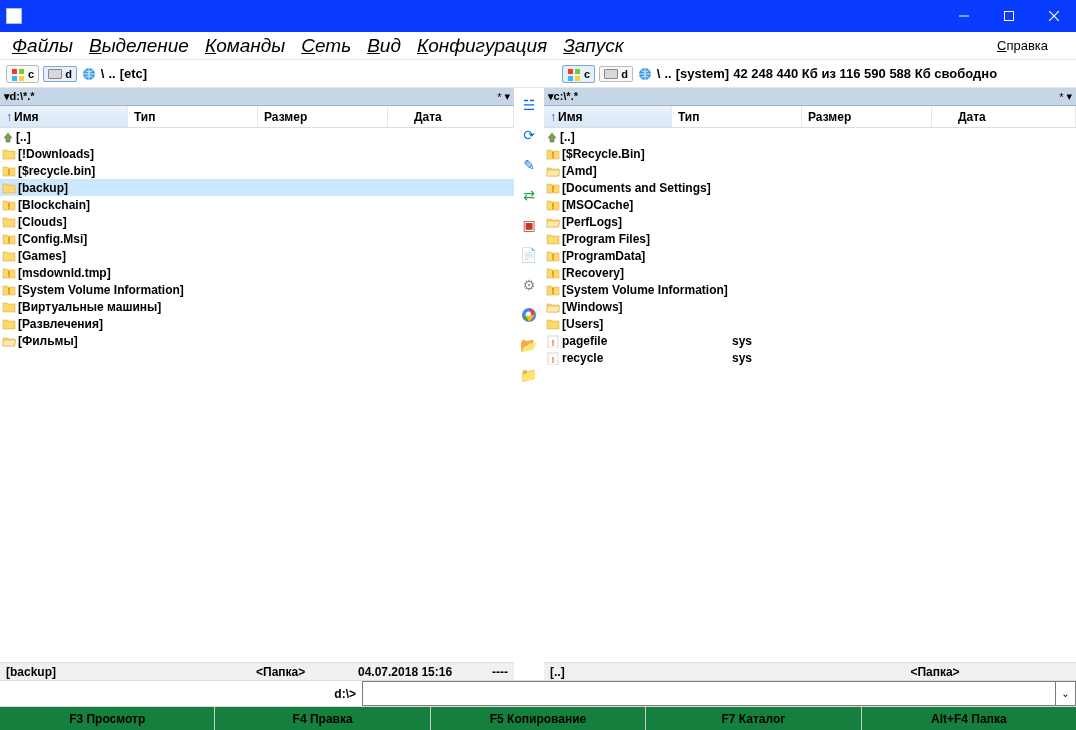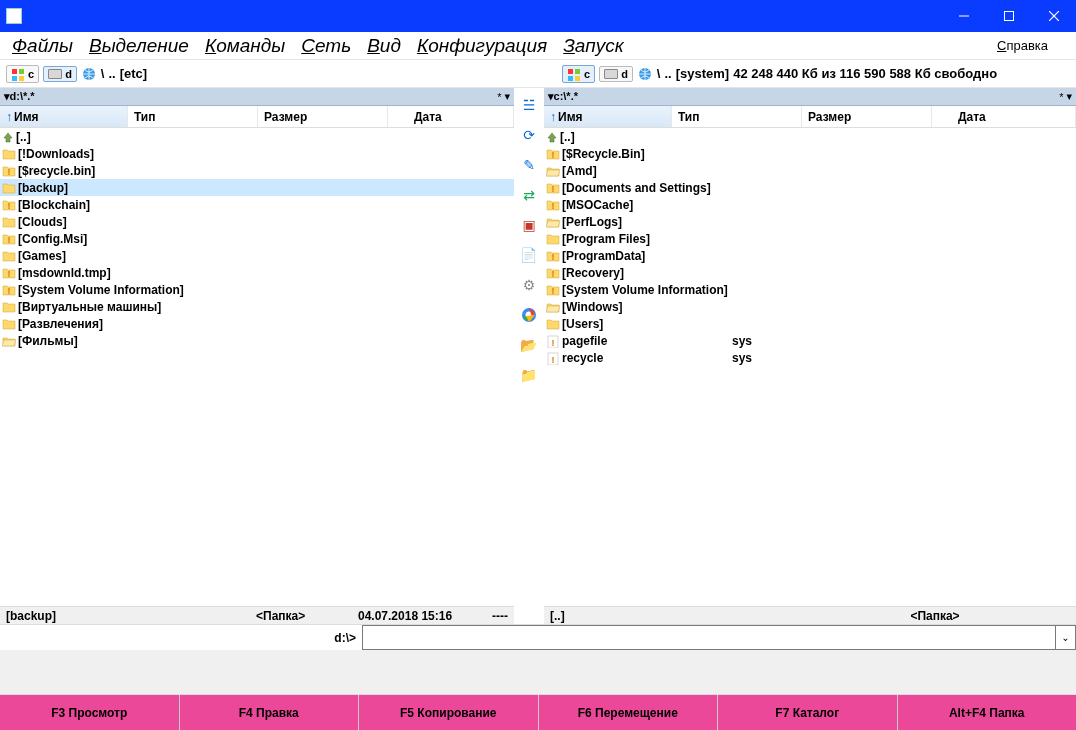--- a/index.html
+++ b/index.html
@@ -53,21 +53,21 @@
   .folder-icon { width:14px; height:12px; display:inline-block; }
   .folder-icon svg,.up-icon svg { display:block; }
   .up-icon { width:12px; height:12px; display:inline-block; }
   .status-row { height:18px; display:flex; align-items:center; background:#f0f0f0; border-top:1px solid #ddd; padding:0 6px; font-size:12px; font-weight:bold; }
   .status-row > div { overflow:hidden; white-space:nowrap; text-overflow:ellipsis; }
   .cmdline { height:26px; display:flex; align-items:stretch; background:#fff; border-top:1px solid #ddd; }
   .cmdprompt { flex:0 0 362px; display:flex; align-items:center; justify-content:flex-end; padding-right:6px; font-size:12px; font-weight:bold; }
   .cmdinput { flex:1; display:flex; }
   .cmdinput input { flex:1; border:1px solid #7a7a7a; padding-left:4px; font-size:12px; }
   .cmddrop { width:20px; border:1px solid #7a7a7a; border-left:none; display:flex; align-items:center; justify-content:center; font-size:10px; }
-  .fnbar { height:36px; display:flex; background:#ec4899; border-top:1px solid #ddd;margin-top:44px; }
+  .fnbar { height:24px; display:flex; background:#15803d; border-top:1px solid #ddd; }
   .fnbtn { flex:1; display:flex; align-items:center; justify-content:center; font-size:12px; font-weight:bold; border-right:1px solid #ccc; }
   .fnbtn:last-child { border-right:none; }
   .panel-header-star { font-weight:normal; }
 </style>
 </head>
 <body>
 
 <div class="titlebar">
   <div class="titlebar-left">
     <span class="titlebar-icon"></span>
@@ -550,16 +550,15 @@
   <div class="cmdinput">
     <input type="text" value="" style="">
     <div class="cmddrop">⌄</div>
   </div>
 </div>
 
 <div class="fnbar">
   <div class="fnbtn">F3 Просмотр</div>
   <div class="fnbtn">F4 Правка</div>
   <div class="fnbtn">F5 Копирование</div>
-  <div class="fnbtn">F6 Перемещение</div>
   <div class="fnbtn">F7 Каталог</div>
   <div class="fnbtn">Alt+F4 Папка</div>
 </div>
 
 </body></html>

